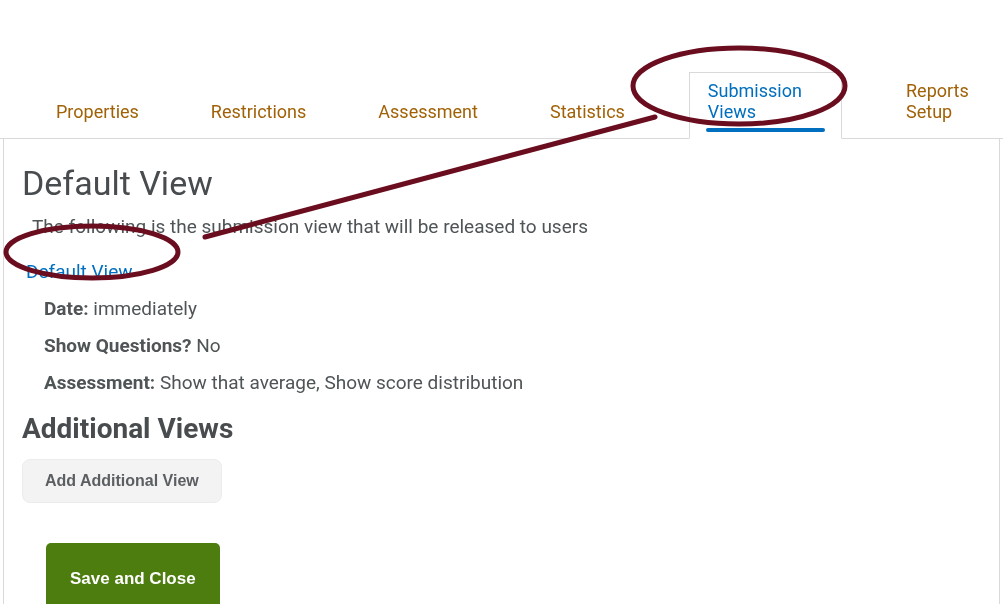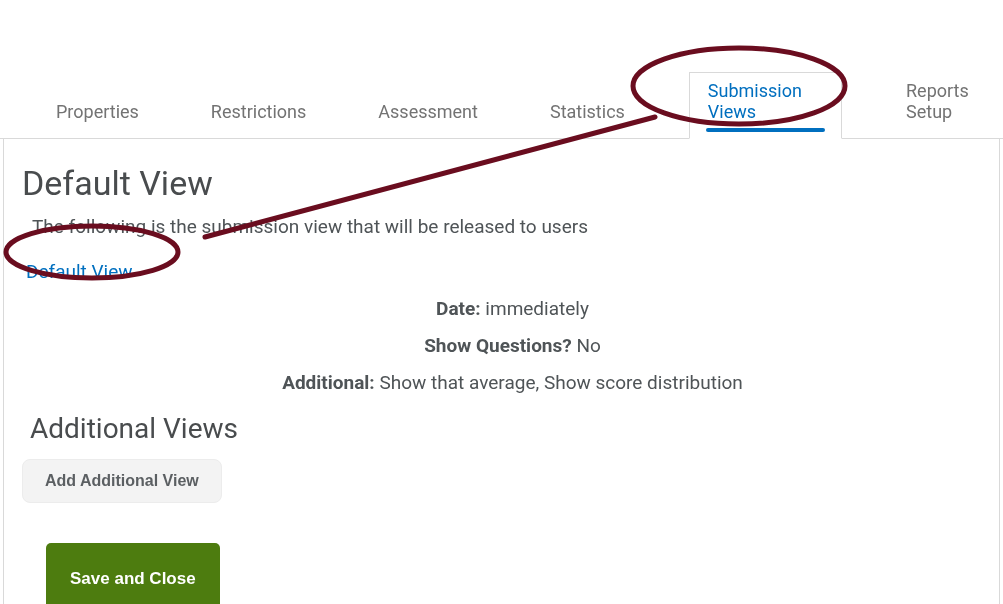--- a/index.html
+++ b/index.html
@@ -12,21 +12,21 @@
       overflow: hidden;
     }
     .tabs {
       display: flex;
       align-items: flex-end;
       padding: 0 0 0 48px;
       margin-top: 68px;
       border-bottom: 1px solid #d9d9d9;
     }
     .tab {
-      color: #737373;
+      color: #a16207;
       font-size: 18px;
       padding: 12px 8px 16px 8px;
       cursor: pointer;
       position: relative;
       margin-right: 56px;
     }
     .tab:last-child { margin-right: 0; }
     .tab.active {
       color: #006fbf;
       border: 1px solid #d9d9d9;
@@ -54,23 +54,23 @@
       min-height: 460px;
     }
     h1 {
       font-size: 34px;
       font-weight: 400;
       color: #494c4e;
       margin: 8px 0 12px 0;
     }
     h2 {
       font-size: 28px;
-      font-weight: 400;
+      font-weight: 700;
       color: #494c4e;
-      margin: 18px 0 14px 8px;
+      margin: 18px 0 14px 0;
     }
     .intro {
       color: #4f5457;
       font-size: 19px;
       margin: 6px 0 22px 10px;
     }
     .link {
       color: #006fbf;
       font-size: 19px;
       margin-left: 4px;
@@ -78,21 +78,20 @@
       display: inline-block;
       margin-bottom: 14px;
     }
     .detail-list {
       margin-left: 22px;
     }
     .detail {
       font-size: 19px;
       color: #4f5457;
       margin-bottom: 14px;
-      text-align: center;
     }
     .detail .label {
       font-weight: 700;
     }
     .btn-secondary {
       display: inline-block;
       background: #f3f3f3;
       color: #5b5f62;
       font-weight: 700;
       font-size: 16px;
@@ -142,21 +141,21 @@
   <div class="detail-list">
     <div class="detail">
       <span class="label">Date:</span>
       <span>immediately</span>
     </div>
     <div class="detail">
       <span class="label">Show Questions?</span>
       <span>No</span>
     </div>
     <div class="detail">
-      <span class="label">Additional:</span>
+      <span class="label">Assessment:</span>
       <span>Show that average, Show score distribution</span>
     </div>
   </div>
 
   <h2>Additional Views</h2>
 
   <button class="btn-secondary">Add Additional View</button>
   <br>
   <button class="btn-primary">Save and Close</button>
 </div>

